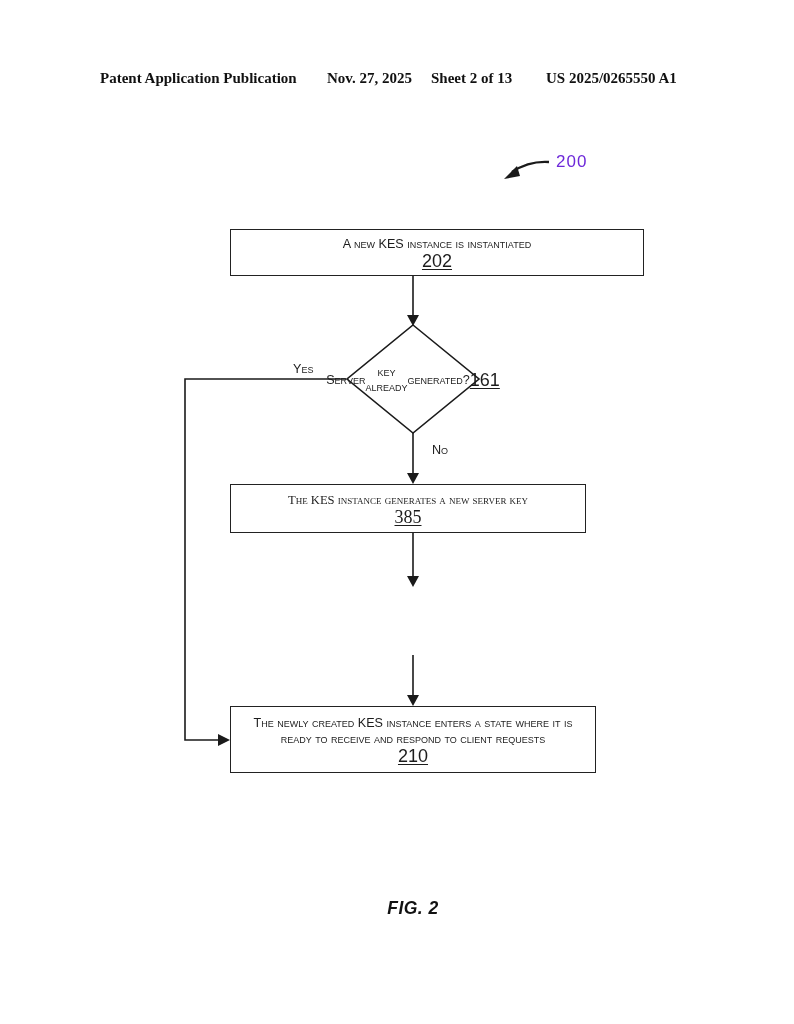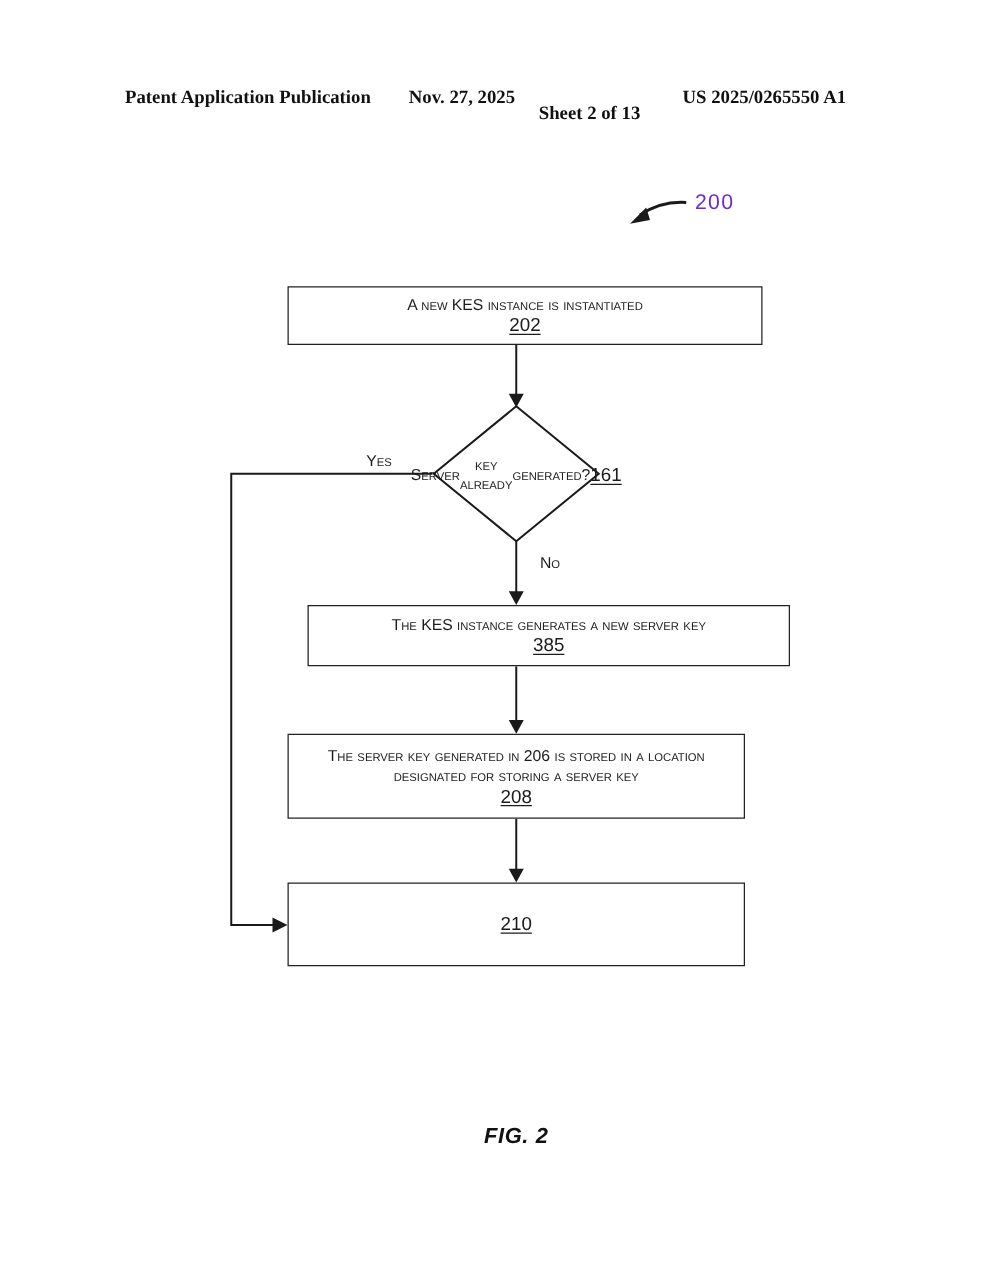--- a/index.html
+++ b/index.html
@@ -18,21 +18,21 @@
     position: absolute;
     top: 70px; left: 0; width: 794px; height: 20px;
     font-family: "Liberation Serif", serif;
     font-weight: bold;
     font-size: 15px;
     color: #111;
   }
   .header span { position: absolute; white-space: nowrap; }
   .hdr-left   { left: 100px; }
   .hdr-date   { left: 327px; }
-  .hdr-sheet  { left: 431px; margin-top: 13px; }
+  .hdr-sheet  { left: 431px; }
   .hdr-patno  { left: 546px; }
   
   .ref-num {
     position: absolute;
     left: 556px; top: 152px;
     font-size: 17px;
     color: #6d28d9;
     letter-spacing: 1px;
   }
   
@@ -53,27 +53,27 @@
     justify-content: center;
     text-align: center;
     font-size: 12.6px;
     font-variant: small-caps;
     line-height: 16px;
     color: #1c1c1c;
     padding: 2px 12px;
   }
   .node .num, .diamond-text .num {
     font-variant: normal;
-    font-size: 15px;
+    font-size: 18px;
     text-decoration: underline;
     text-underline-offset: 2px;
     margin-top: 1px;
   }
-  .box-202 { left: 230px; top: 229px; width: 380px; height: 47px; }
-  .box-206 { left: 246px; top: 484px; width: 386px; height: 49px; }
+  .box-202 { left: 230px; top: 229px; width: 414px; height: 47px; }
+  .box-206 { left: 230px; top: 484px; width: 356px; height: 49px; font-family: Liberation Serif, serif; }
   .box-208 { left: 230px; top: 587px; width: 366px; height: 68px; }
   .box-210 { left: 230px; top: 706px; width: 366px; height: 67px; }
   .box-212 { left: 230px; top: 826px; width: 366px; height: 50px; }
   
   .diamond-text {
     position: absolute;
     left: 352px; top: 336px;
     width: 122px; height: 88px;
     display: flex;
     flex-direction: row;
@@ -158,26 +158,23 @@
     <span>key already</span>
     <span>generated?</span>
     <span class="num">161</span>
   </div>
 
   <div class="node box-206">
     <span>The KES instance generates a new server key</span>
     <span class="num">385</span>
   </div>
 
-  <div class="node box-208">
-    <span>The server key generated in 206 is stored in a location designated for storing a server key</span>
-    <span class="num">208</span>
-  </div>
 
   <div class="node box-210">
+    <span>The newly created KES instance enters a state where it is ready to receive and respond to client requests</span>
     <span class="num">210</span>
   </div>
 
 
   <div class="branch-label label-yes">Yes</div>
   <div class="branch-label label-no">No</div>
 
   <div class="fig-caption">FIG. 2</div>
 
 </div>

